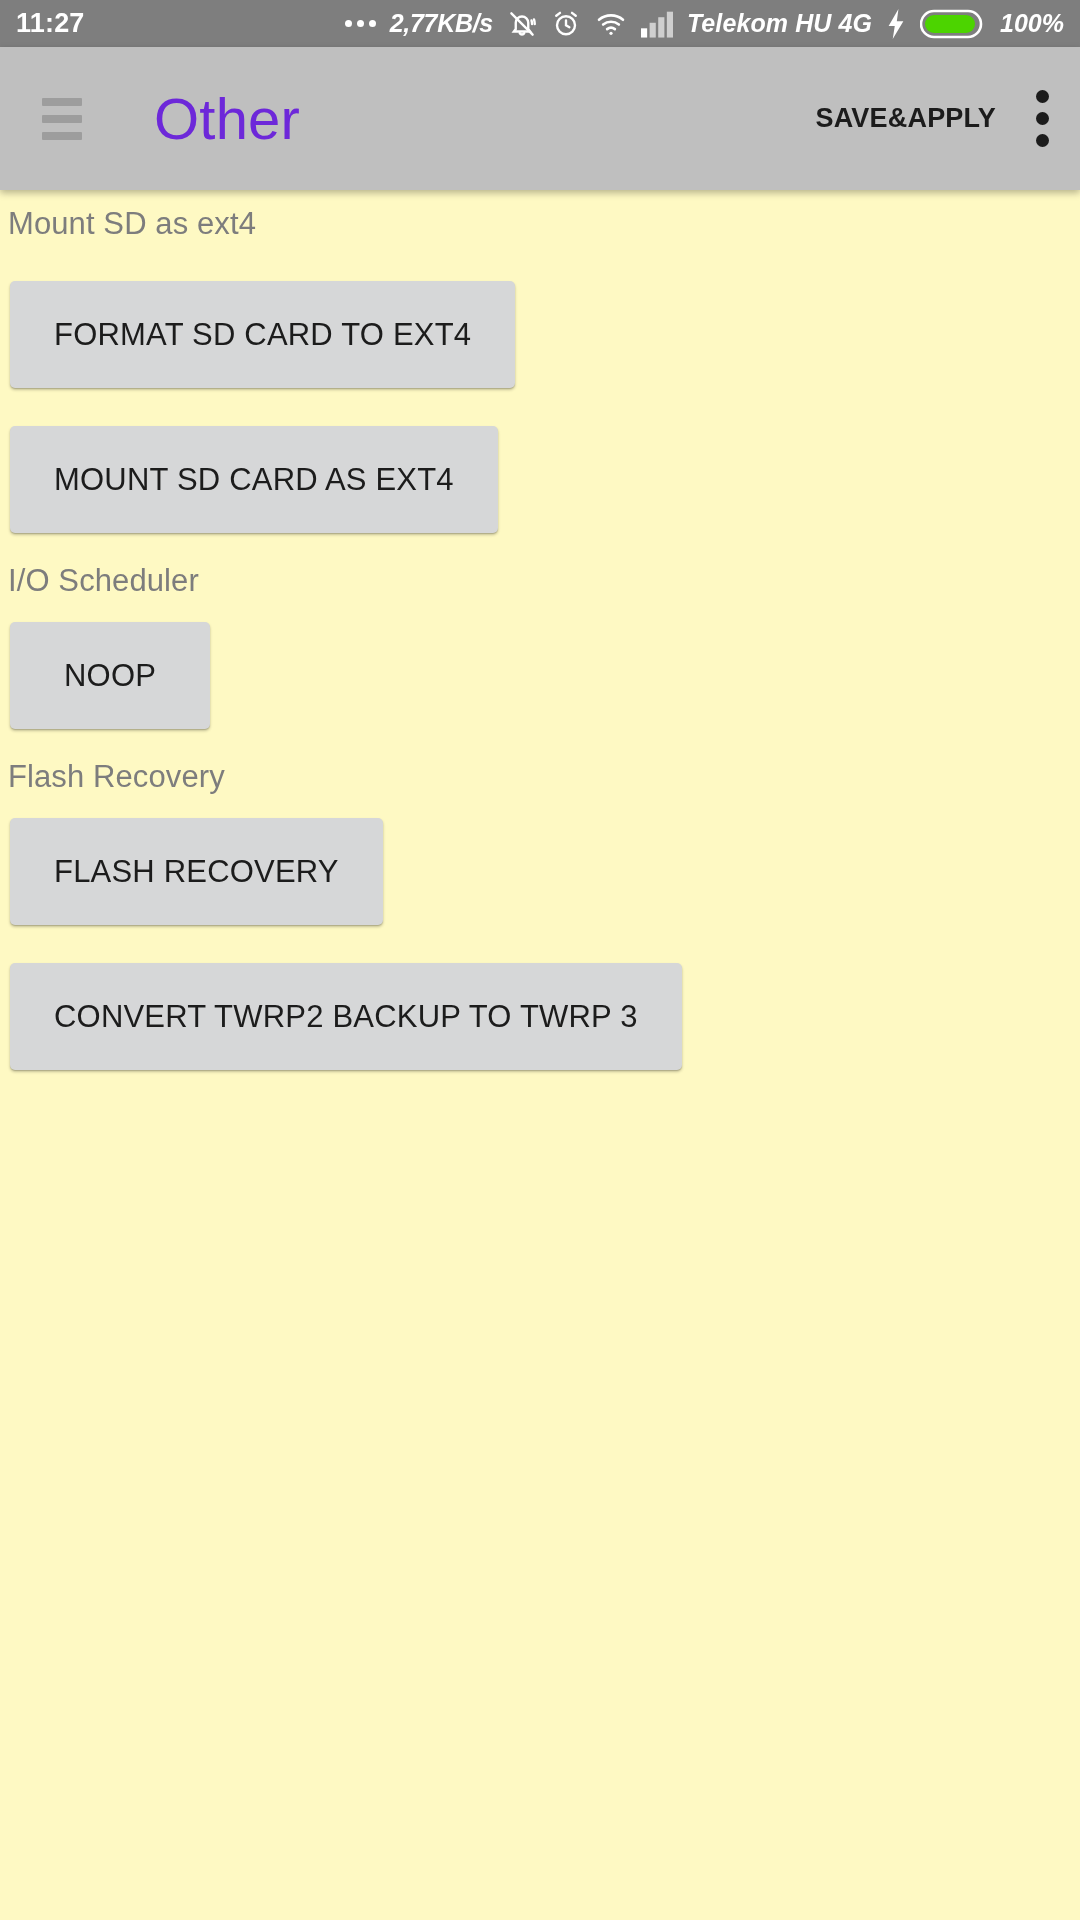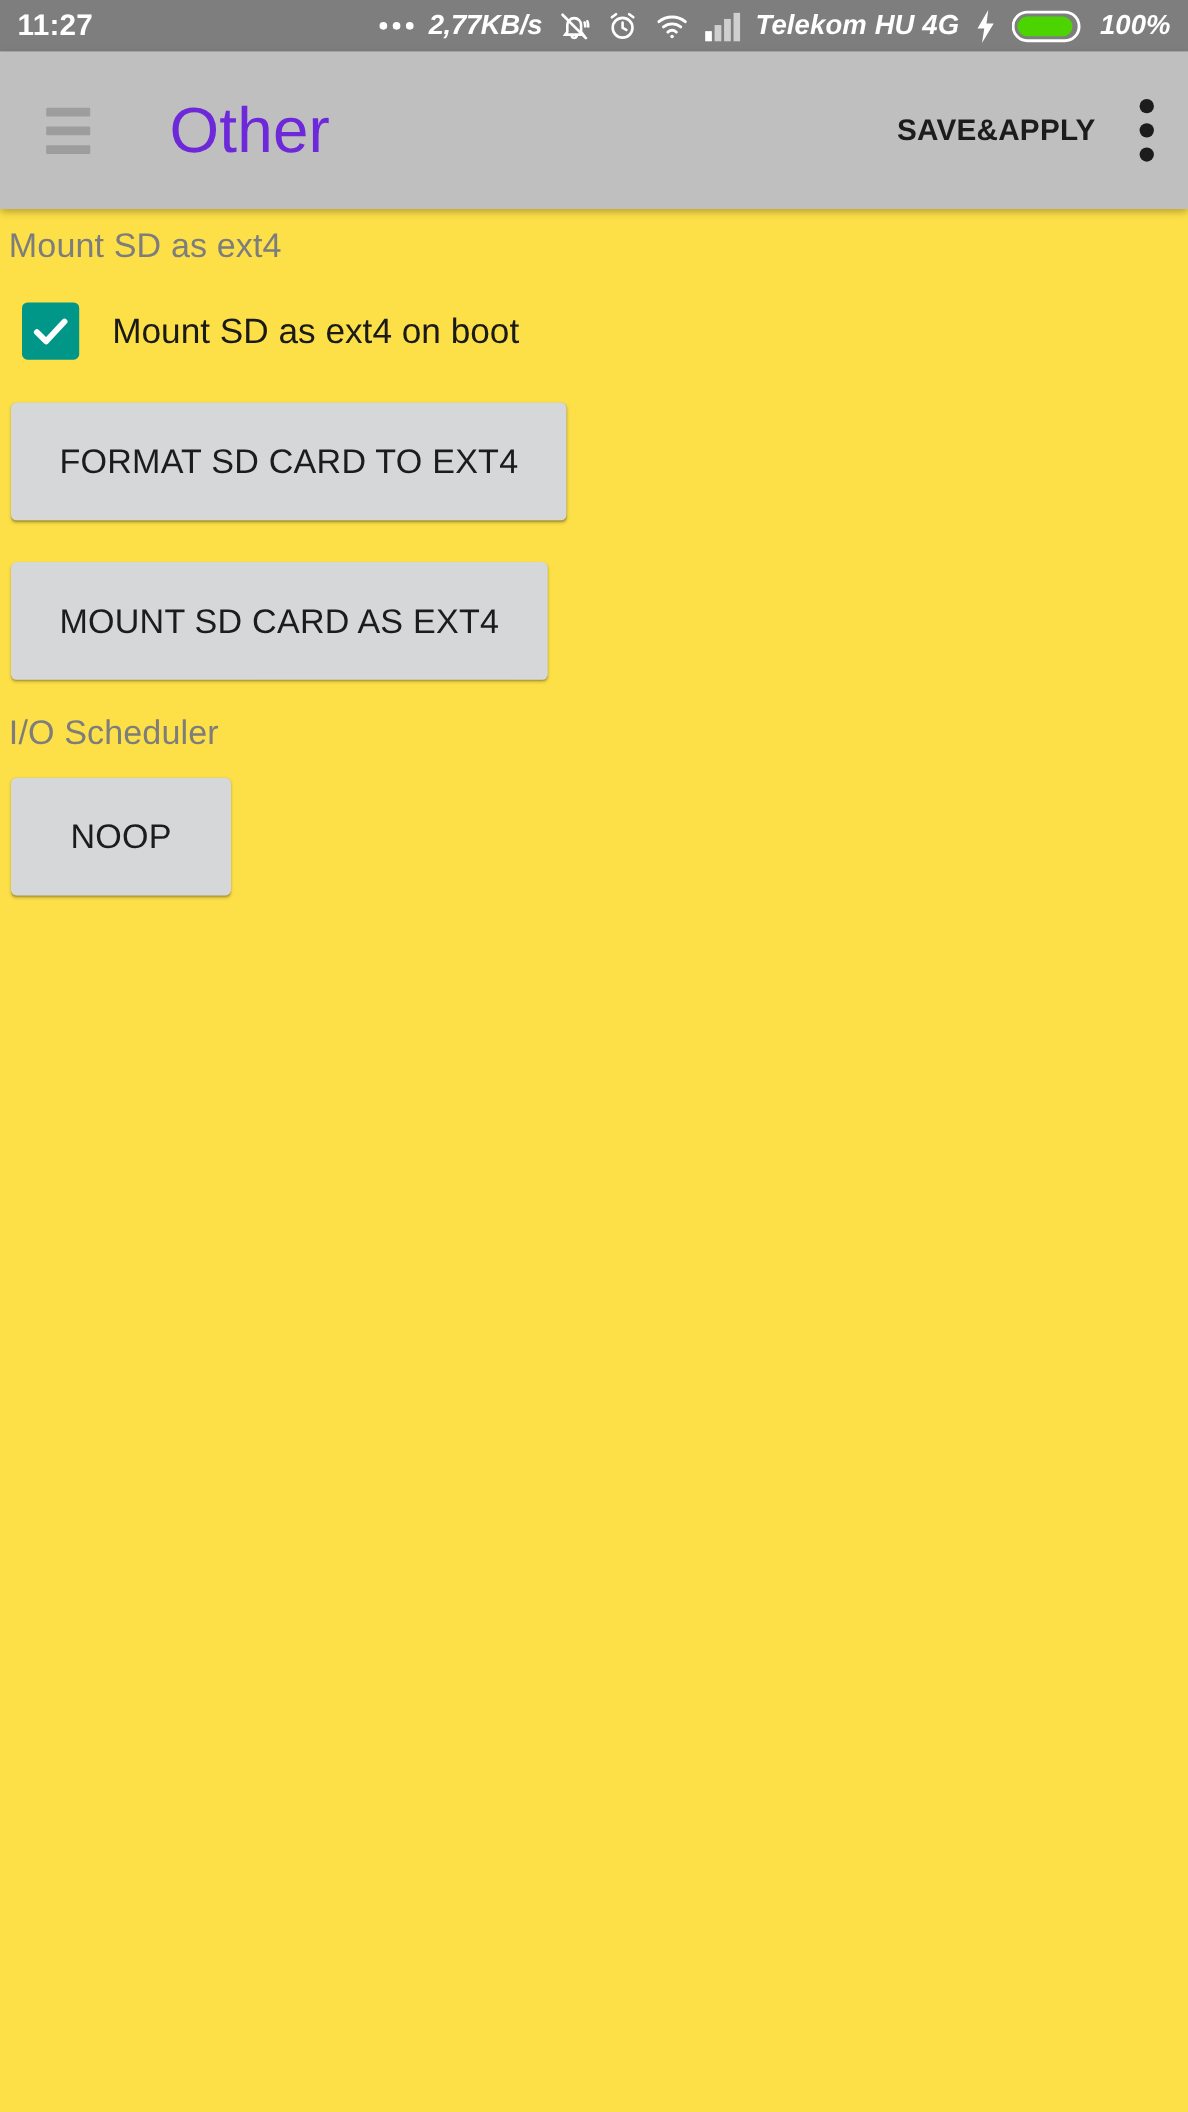--- a/index.html
+++ b/index.html
@@ -65,21 +65,21 @@
   }
   .overflow-menu i{
     width:13px;height:13px;border-radius:50%;background:#1c1c1c;display:block;
   }
 
   
   .content{
     position:relative;
     width:100%;
     height:calc(1920px - 47px - 143px);
-    background:#fde047;
+    background:#fef9c3;
     padding:0 0 0 0;
     overflow:hidden;
   }
   .section-label{
     font-size:31px; color:#7d7d7d;
     padding-left:8px;
     letter-spacing:0.1px;
     white-space:nowrap;
   }
   .checkbox-row{
@@ -203,39 +203,40 @@
       <i></i>
       <i></i>
   </div>
 </div>
 
 <div class="content">
 
   <div style="padding-top:16px;">
     <div class="section-label">Mount SD as ext4</div>
 
-    <div class="checkbox-row" style="margin-top:33px;">
-      <span class="checkbox">
-        <svg width="40" height="40" viewBox="0 0 24 24" fill="none" stroke="#ffffff" stroke-width="3.2" stroke-linecap="round" stroke-linejoin="round">
-          <polyline points="4.5,12.6 9.6,17.6 19.6,6.8"></polyline>
-        </svg>
-      </span>
-      <span class="checkbox-label">Mount SD as ext4 on boot</span>
-    </div>
 
     <div class="btn-wrap" style="margin-top:39px;">
       <button class="btn">FORMAT SD CARD TO EXT4</button>
     </div>
 
     <div class="btn-wrap" style="margin-top:38px;">
       <button class="btn">MOUNT SD CARD AS EXT4</button>
     </div>
   </div>
 
   <div style="margin-top:30px;">
     <div class="section-label">I/O Scheduler</div>
     <div class="btn-wrap" style="margin-top:23px;">
       <button class="btn" style="padding:0 54px;">NOOP</button>
     </div>
   </div>
 
+  <div style="margin-top:30px;">
+    <div class="section-label">Flash Recovery</div>
+    <div class="btn-wrap" style="margin-top:23px;">
+      <button class="btn">FLASH RECOVERY</button>
+    </div>
+    <div class="btn-wrap" style="margin-top:38px;">
+      <button class="btn">CONVERT TWRP2 BACKUP TO TWRP 3</button>
+    </div>
+  </div>
 
 </div>
 
 </body></html>

